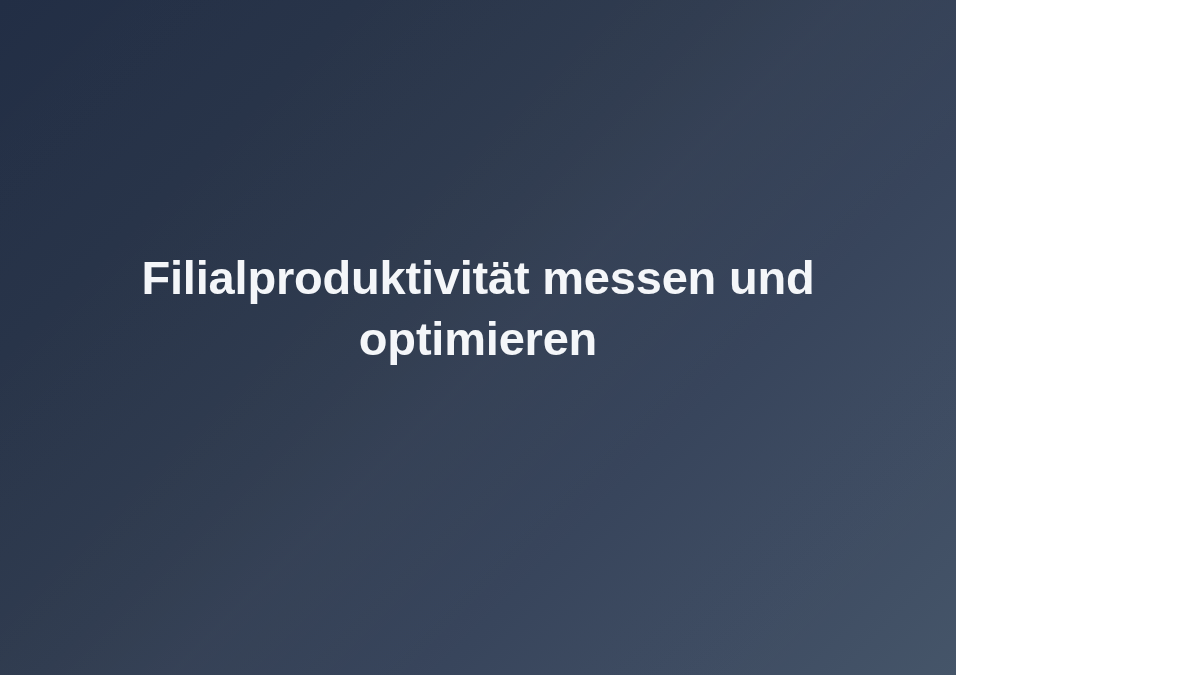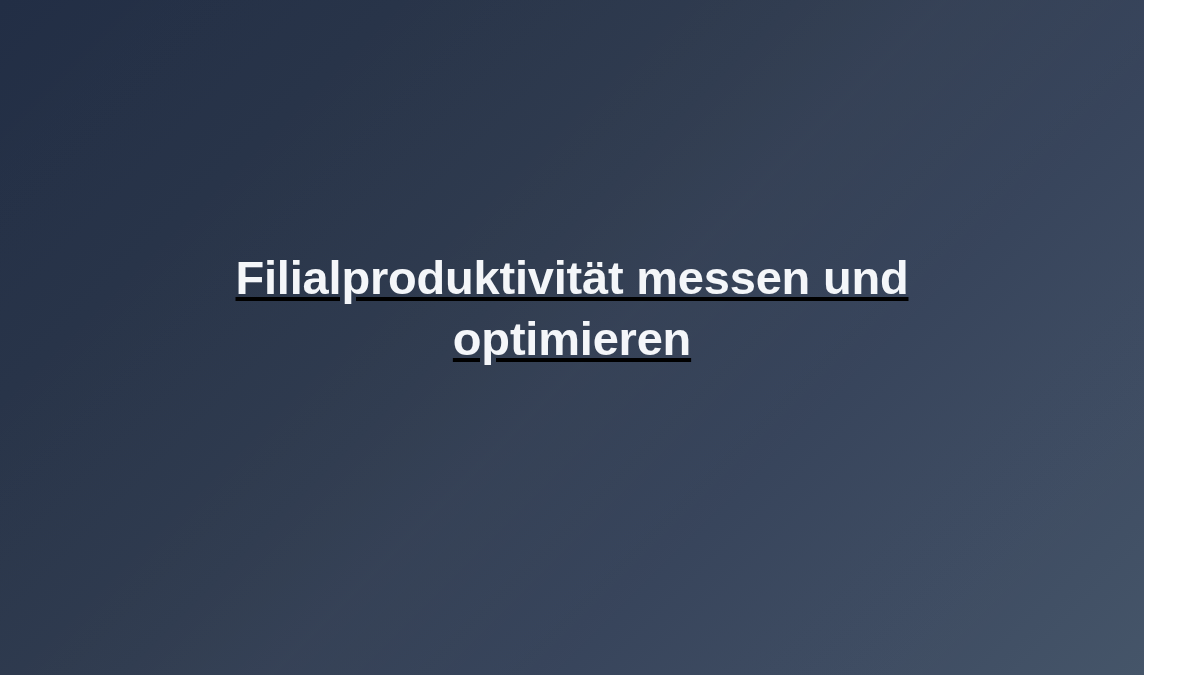--- a/index.html
+++ b/index.html
@@ -10,36 +10,35 @@
 
   body {
     width: 1200px;
     height: 675px;
     overflow: hidden;
     font-family: "Liberation Sans", "DejaVu Sans", sans-serif;
   }
 
   #slide {
     position: relative;
-    width: 1144px;
+    width: 956px;
     height: 675px;
     box-sizing: border-box;
     
     background: linear-gradient(135deg,
                 #222e45 0%,
                 #273348 22%,
                 #2e3a4e 44%,
                 #36435a 66%,
                 #3e4c62 84%,
                 #455569 100%);
     display: flex;
     align-items: center;
     justify-content: center;
     overflow: hidden;
-    text-decoration: underline;
   }
 
   
   #slide::after {
     content: "";
     position: absolute;
     inset: 0;
     pointer-events: none;
     background: linear-gradient(135deg,
                 rgba(255,255,255,0.000) 0%,

